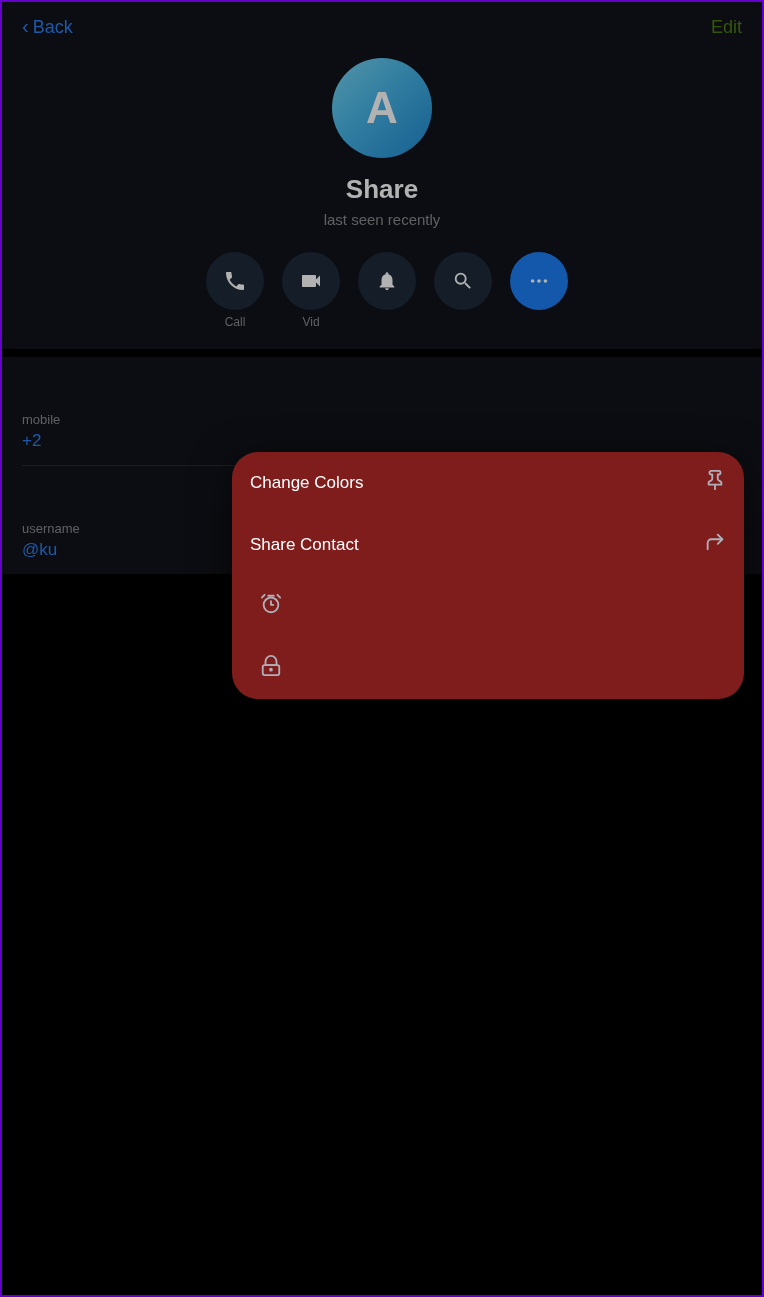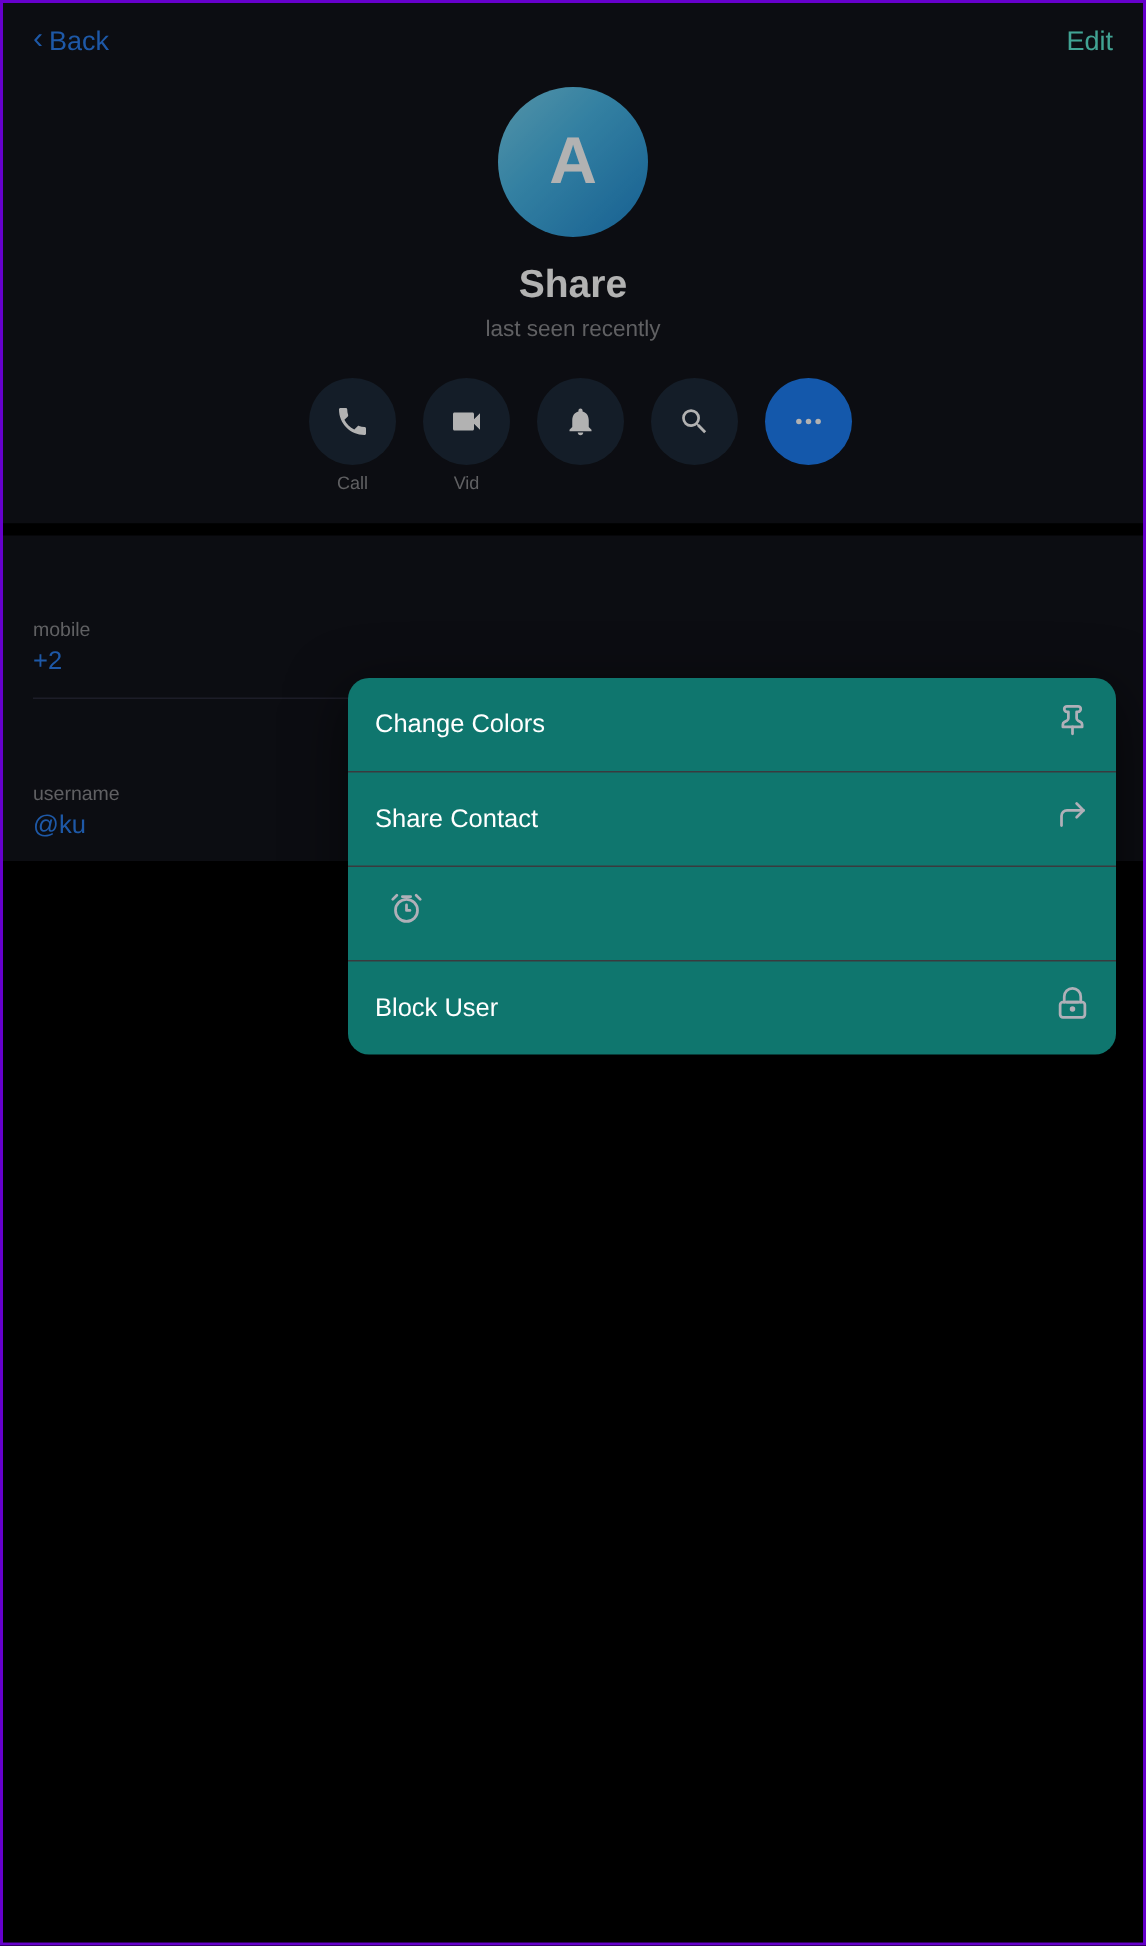--- a/index.html
+++ b/index.html
@@ -46,21 +46,21 @@
       cursor: pointer;
     }
 
     .back-chevron {
       font-size: 20px;
       font-weight: 300;
       margin-top: -1px;
     }
 
     .edit-btn {
-      color: #5eead4;
+      color: #4d7c0f;
       font-size: 18px;
       cursor: pointer;
     }
 
     
     .avatar-container {
       display: flex;
       justify-content: center;
       margin-bottom: 16px;
     }
@@ -174,22 +174,22 @@
       bottom: 0;
       background: rgba(0,0,0,0.3);
       z-index: 10;
     }
 
     .dropdown-menu {
       position: absolute;
       top: 450px;
       left: 230px;
       right: 18px;
-      background: #0f766e;
-      border-radius: 14px;
+      background: #7f1d1d;
+      border-radius: 26px;
       overflow: hidden;
       z-index: 20;
       box-shadow: 0 10px 40px rgba(0,0,0,0.6);
     }
 
     .dropdown-item {
       display: flex;
       align-items: center;
       justify-content: space-between;
       padding: 17px 18px;
@@ -339,21 +339,20 @@
     <span class="dropdown-item-icon">
       <svg width="22" height="22" viewBox="0 0 24 24" fill="none" stroke="#b0b0b8" stroke-width="2" stroke-linecap="round" stroke-linejoin="round">
         <circle cx="12" cy="13" r="8"></circle>
         <polyline points="12 9 12 13 14.5 13"></polyline>
         <path d="M5 2 2 5M22 5l-3-3M9 3h6"></path>
       </svg>
     </span>
   </div>
 
   <div class="dropdown-item">
-    <span class="dropdown-item-text">Block User</span>
     <span class="dropdown-item-icon">
       <svg width="22" height="22" viewBox="0 0 24 24" fill="none" stroke="#b0b0b8" stroke-width="2" stroke-linecap="round" stroke-linejoin="round">
         <path d="M18 11V7a6 6 0 0 0-12 0v4"></path>
         <rect x="3" y="11" width="18" height="11" rx="2" ry="2"></rect>
         <circle cx="12" cy="16" r="1"></circle>
         <path d="M8 11h8"></path>
       </svg>
     </span>
   </div>
 

